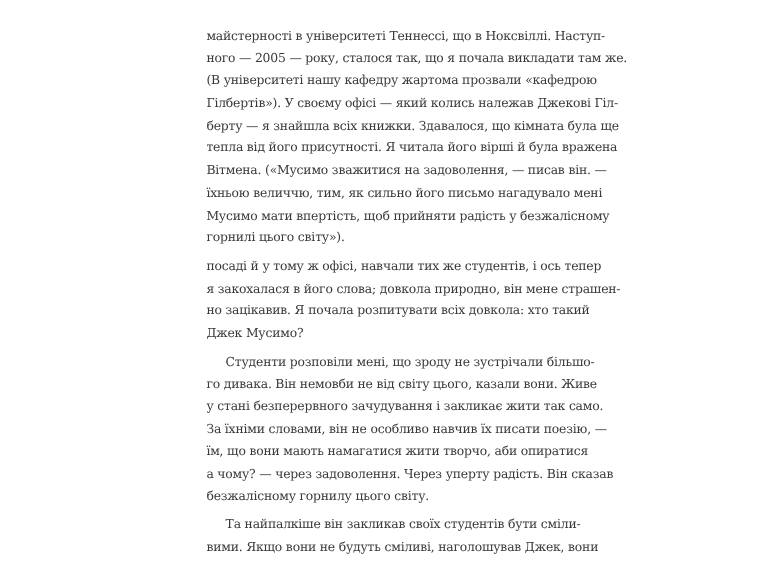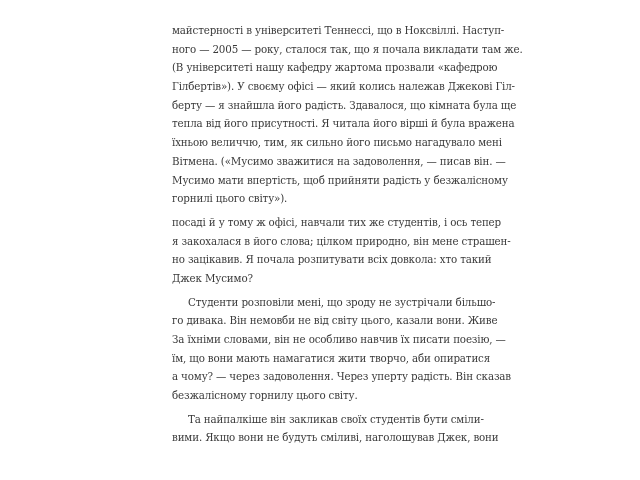--- a/index.html
+++ b/index.html
@@ -28,40 +28,41 @@
 </head>
 <body>
 
 <div class="page">
 
   <div>
     <span class="line">майстерності в університеті Теннессі, що в Ноксвіллі. Наступ-</span>
     <span class="line">ного — 2005 — року, сталося так, що я почала викладати там же.</span>
     <span class="line">(В університеті нашу кафедру жартома прозвали «кафедрою</span>
     <span class="line">Гілбертів»). У своєму офісі — який колись належав Джекові Гіл-</span>
-    <span class="line">берту — я знайшла його радість. Здавалося, що кімната була ще</span>
+    <span class="line">берту — я знайшла всіх книжки. Здавалося, що кімната була ще</span>
     <span class="line">тепла від його присутності. Я читала його вірші й була вражена</span>
+    <span class="line">Вітмена. («Мусимо зважитися на задоволення, — писав він. —</span>
     <span class="line">їхньою величчю, тим, як сильно його письмо нагадувало мені</span>
-    <span class="line">Вітмена. («Мусимо зважитися на задоволення, — писав він. —</span>
     <span class="line">Мусимо мати впертість, щоб прийняти радість у безжалісному</span>
     <span class="line last">горнилі цього світу»).</span>
   </div>
   <div class="para-gap"></div>
 
   <div>
     <span class="line">посаді й у тому ж офісі, навчали тих же студентів, і ось тепер</span>
-    <span class="line">я закохалася в його слова; цілком природно, він мене страшен-</span>
+    <span class="line">я закохалася в його слова; довкола природно, він мене страшен-</span>
     <span class="line">но зацікавив. Я почала розпитувати всіх довкола: хто такий</span>
     <span class="line last">Джек Мусимо?</span>
   </div>
   <div class="para-gap"></div>
 
   <div>
     <span class="line indent">Студенти розповіли мені, що зроду не зустрічали більшо-</span>
     <span class="line">го дивака. Він немовби не від світу цього, казали вони. Живе</span>
+    <span class="line">у стані безперервного зачудування і закликає жити так само.</span>
     <span class="line">За їхніми словами, він не особливо навчив їх писати поезію, —</span>
     <span class="line">їм, що вони мають намагатися жити творчо, аби опиратися</span>
     <span class="line">а чому? — через задоволення. Через уперту радість. Він сказав</span>
     <span class="line last">безжалісному горнилу цього світу.</span>
   </div>
   <div class="para-gap"></div>
 
   <div>
     <span class="line indent">Та найпалкіше він закликав своїх студентів бути сміли-</span>
     <span class="line">вими. Якщо вони не будуть сміливі, наголошував Джек, вони</span>

